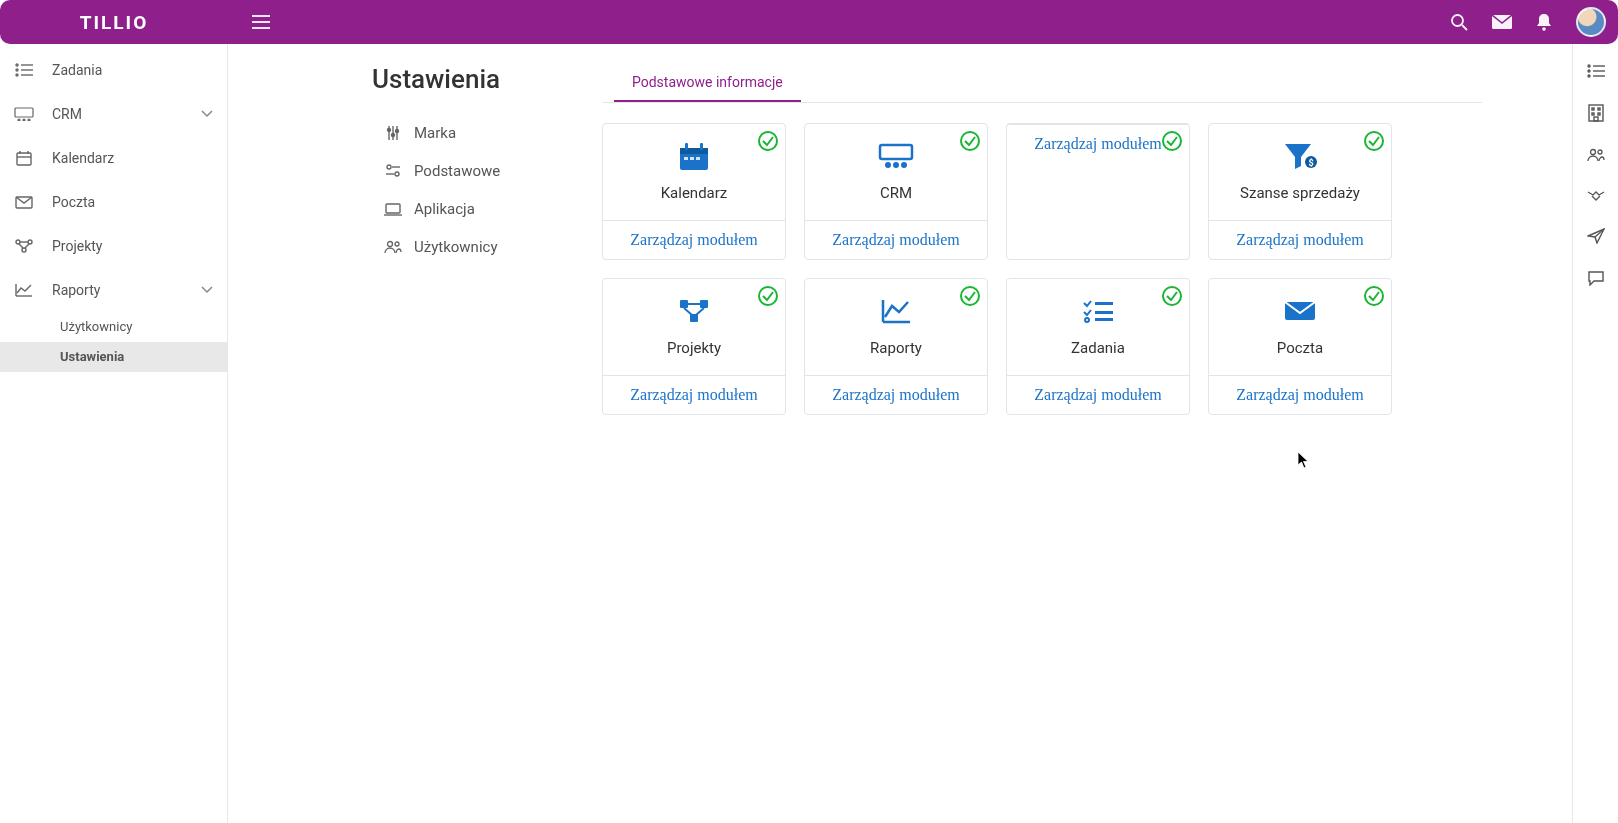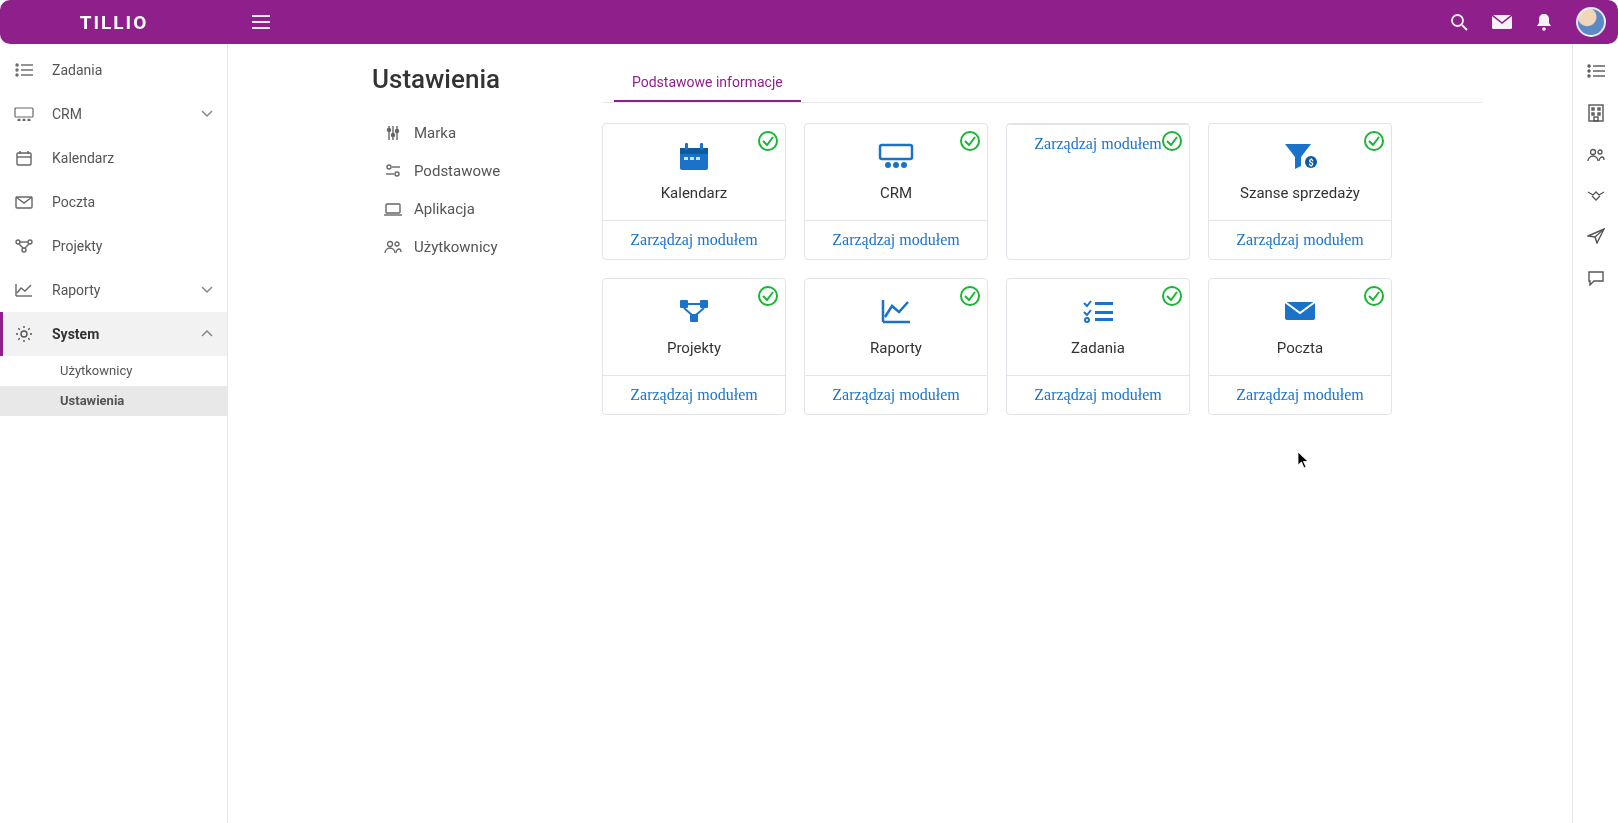--- a/index.html
+++ b/index.html
@@ -314,34 +314,20 @@
             <polyline points="2,10 6,5 10,8 16,2"></polyline>
           </svg>
       </span>
       <span class="label">Raporty</span>
       <span class="chev">
         <svg width="12" height="8" viewBox="0 0 12 8" fill="none" stroke="#888" stroke-width="1.5">
             <polyline points="1,1 6,6 11,1"></polyline>
           </svg>
       </span>
     </div>
-    <div class="side-item active">
-      <span class="sicon">
-        <svg width="18" height="18" viewBox="0 0 18 18" stroke="#555" stroke-width="1.4" fill="none">
-            <circle cx="9" cy="9" r="3"></circle>
-            <path d="M9 1v2M9 15v2M1 9h2M15 9h2M3.3 3.3l1.4 1.4M13.3 13.3l1.4 1.4M3.3 14.7l1.4-1.4M13.3 4.7l1.4-1.4"></path>
-          </svg>
-      </span>
-      <span class="label">System</span>
-      <span class="chev">
-        <svg width="12" height="8" viewBox="0 0 12 8" fill="none" stroke="#888" stroke-width="1.5">
-            <polyline points="1,6 6,1 11,6"></polyline>
-          </svg>
-      </span>
-    </div>
     <span class="side-sub">Użytkownicy</span>
     <span class="side-sub active">Ustawienia</span>
   </div>
 
   <div class="main">
     <div class="settings-left">
       <h1 class="page-title">Ustawienia</h1>
       <div class="settings-nav">
         <div class="snav-item">
           <span class="sicon">

